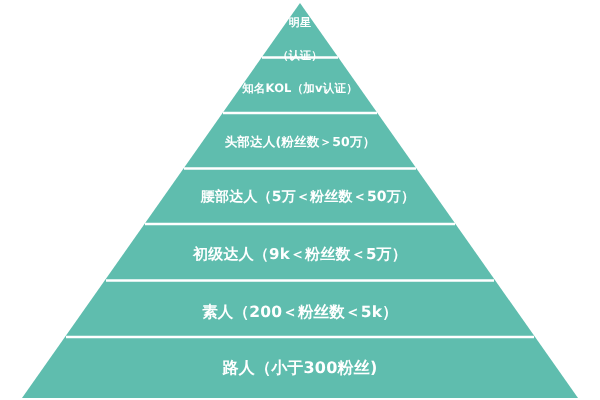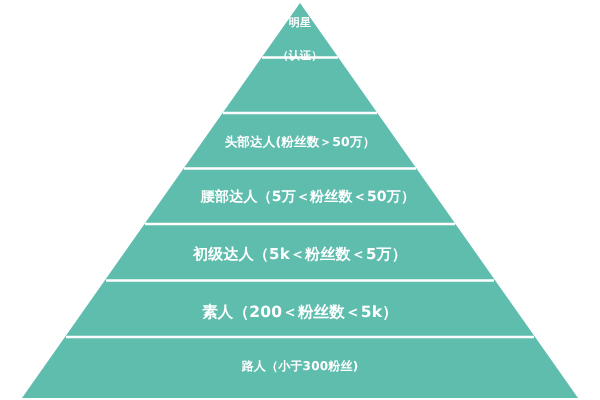--- a/index.html
+++ b/index.html
@@ -39,21 +39,21 @@
     pointer-events: none;
     text-rendering: geometricPrecision;
   }
   .tier-label.t1a { top: 16px;  font-size: 11px; }
   .tier-label.t1b { top: 40px;  font-size: 11px; margin-top: 9px; }
   .tier-label.t2  { top: 81px;  font-size: 11.5px; }
   .tier-label.t3  { top: 134px; font-size: 12.5px; }
   .tier-label.t4  { top: 189px; font-size: 14px; margin-left: 8px; }
   .tier-label.t5  { top: 245px; font-size: 15px; }
   .tier-label.t6  { top: 302px; font-size: 15.5px; }
-  .tier-label.t7  { top: 358px; font-size: 12px; }
+  .tier-label.t7  { top: 358px; font-size: 16px; }
 </style>
 </head>
 <body>
 
 <div id="pyramid-stage">
 
   <svg id="pyramid-svg" viewBox="0 0 600 400" preserveAspectRatio="none">
 
     <polygon points="300,3 578,398 22,398" fill="#5fbdae"></polygon>
 
@@ -61,24 +61,25 @@
     <line x1="223" y1="113" x2="377" y2="113" stroke="#ffffff" stroke-width="2.4"></line>
     <line x1="184" y1="168.5" x2="416" y2="168.5" stroke="#ffffff" stroke-width="2.4"></line>
     <line x1="145" y1="224" x2="455" y2="224" stroke="#ffffff" stroke-width="2.4"></line>
     <line x1="106" y1="280.5" x2="494" y2="280.5" stroke="#ffffff" stroke-width="2.4"></line>
     <line x1="66" y1="337" x2="534" y2="337" stroke="#ffffff" stroke-width="2.4"></line>
   </svg>
 
   <div class="tier-label t1a">明星</div>
   <div class="tier-label t1b">（认证）</div>
 
+  <div class="tier-label t2">知名KOL（加v认证）</div>
 
   <div class="tier-label t3">头部达人(粉丝数＞50万）</div>
 
   <div class="tier-label t4">腰部达人（5万＜粉丝数＜50万）</div>
 
-  <div class="tier-label t5">初级达人（5k＜粉丝数＜5万）</div>
+  <div class="tier-label t5">初级达人（9k＜粉丝数＜5万）</div>
 
   <div class="tier-label t6">素人（200＜粉丝数＜5k）</div>
 
   <div class="tier-label t7">路人（小于300粉丝)</div>
 
 </div>
 
 </body></html>

